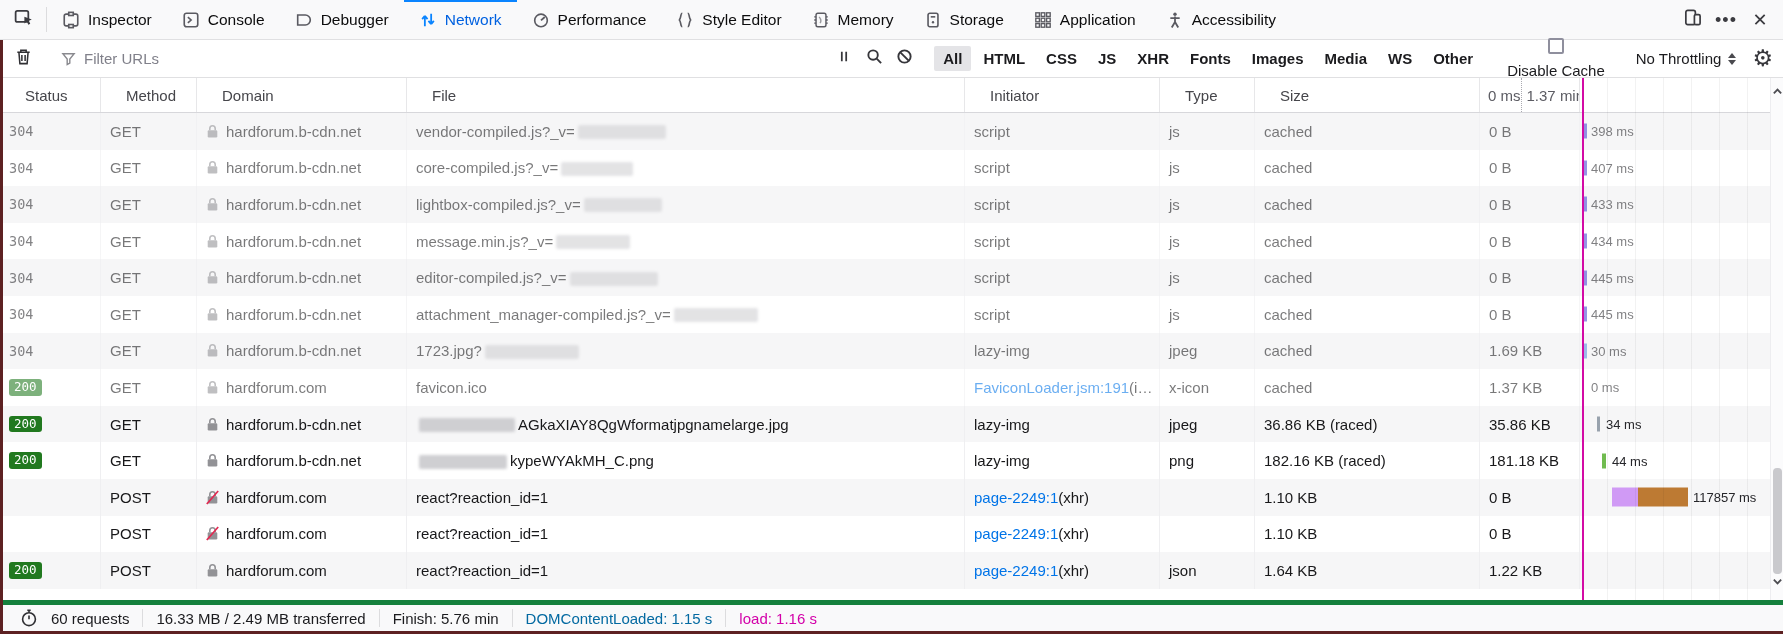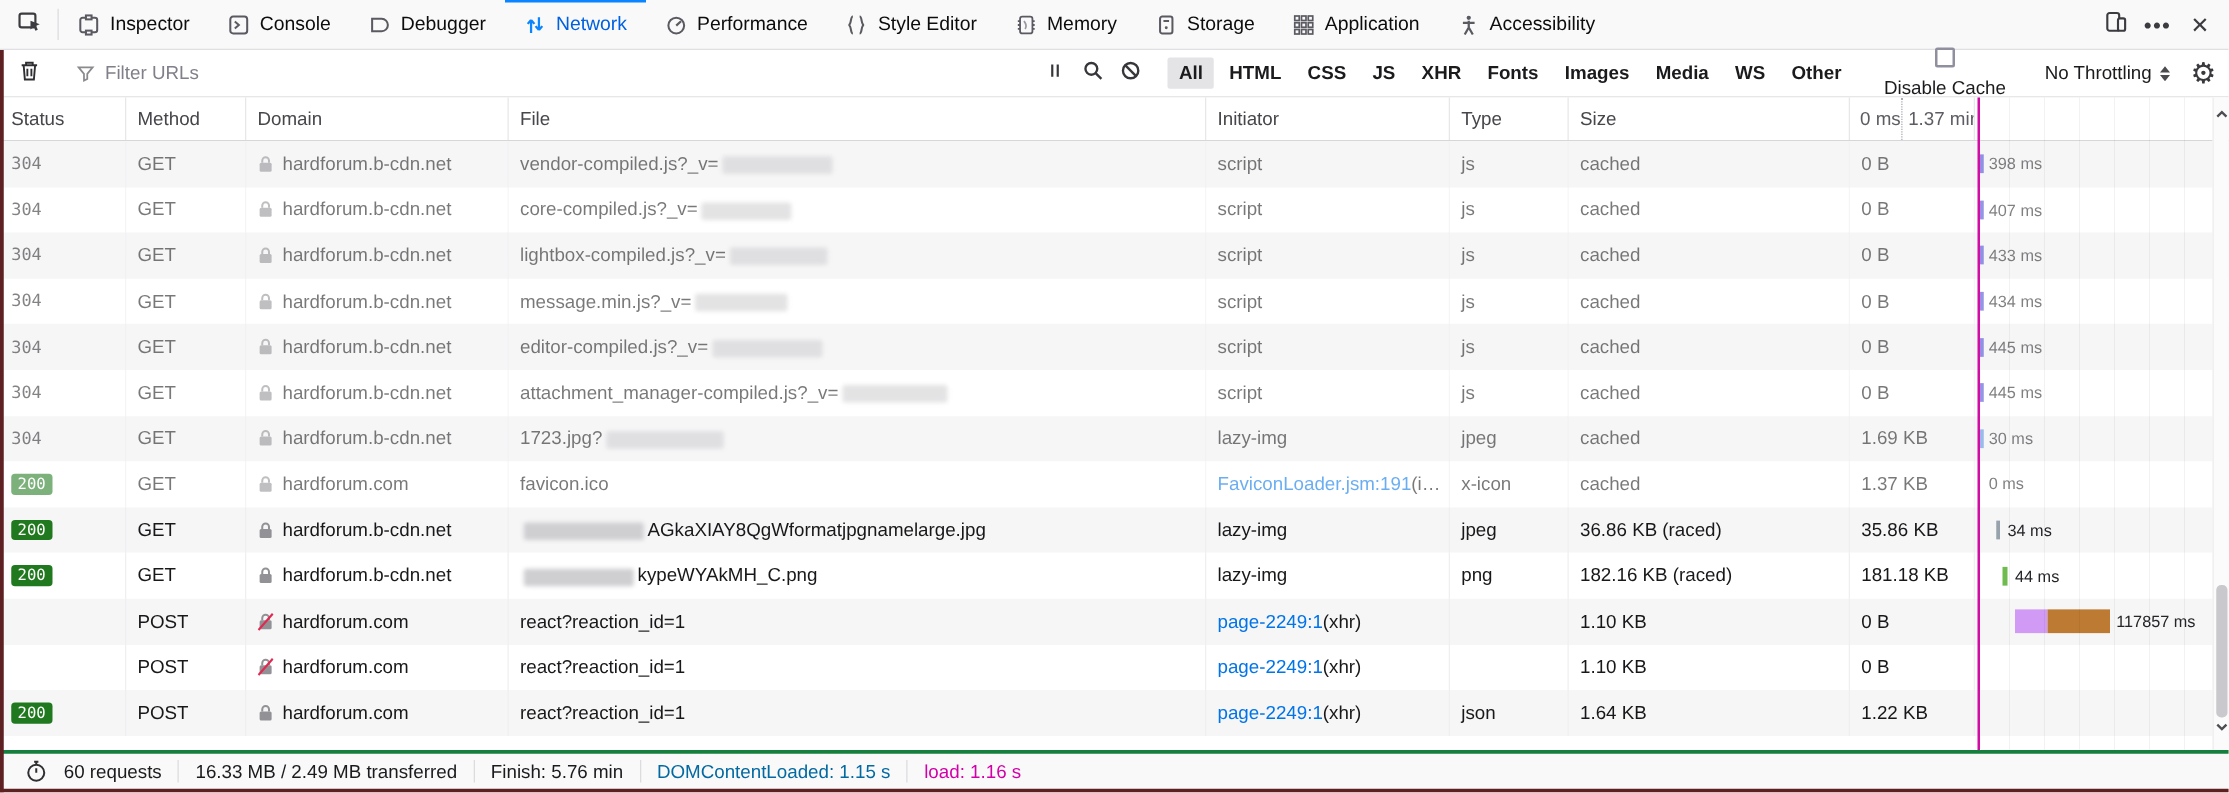--- a/index.html
+++ b/index.html
@@ -37,21 +37,21 @@
   .throttle { display:flex; align-items:center; gap:7px; margin:0 12px; }
   .updown { display:flex; flex-direction:column; gap:2px; }
   .updown i { width:0; height:0; border-left:4px solid transparent; border-right:4px solid transparent; display:block; }
   .updown .u { border-bottom:5px solid #4a4a4f; }
   .updown .d { border-top:5px solid #4a4a4f; }
   .gear { font-size:23px; color:#38383d; margin-left:4px; line-height:1; }
 
   
   .grid { display:grid; grid-template-columns:101px 96px 210px 558px 195px 95px 225px 100px 190px; }
   .thead { height:35px; background:#fff; border-bottom:1px solid #d7d7db; }
-  .th { display:flex; align-items:center; padding-left:9px; font-size:15px; color:#46464b; border-right:1px solid #e7e7e9; overflow:hidden; white-space:nowrap; }
+  .th { display:flex; align-items:center; padding-left:25px; font-size:15px; color:#46464b; border-right:1px solid #e7e7e9; overflow:hidden; white-space:nowrap; }
   .th.wf { justify-content:space-between; padding:0; }
   .wf-start { padding-left:8px; color:#5c5c63; }
   .wf-end { border-left:1px dotted #a9a9b0; align-self:stretch; display:flex; align-items:center; padding-left:5px; color:#5c5c63; white-space:nowrap; overflow:hidden; }
 
   .rows { height:476px; overflow:hidden; position:relative; }
   .row { height:36.6px; cursor:default; }
   .row:nth-child(odd) { background:#f6f6f7; }
   .row.dim .cell { opacity:.58; }
   .cell { display:flex; align-items:center; padding-left:9px; font-size:15px; color:#18181a; border-right:1px solid #efeff1; overflow:hidden; white-space:nowrap; }
   .scode { font-family:"DejaVu Sans Mono", monospace; font-size:13.5px; color:#2a2a2e; }
@@ -69,21 +69,21 @@
   .wf-overlay::before { content:""; position:absolute; left:2px; top:0; width:2px; height:100%; background:#d30ba5; }
 
   
   .scrolltrack { position:absolute; right:0; top:78px; width:13px; height:522px; background:#fbfbfc; border-left:1px solid #ededf0; z-index:6; }
   .scrollthumb { position:absolute; left:2px; top:390px; width:9px; height:106px; background:#c9c9cd; border-radius:4px; }
   .sarrow { position:absolute; left:0; width:13px; display:flex; justify-content:center; color:#4d4d52; }
   .sarrow.up { top:8px; } .sarrow.down { top:498px; }
 
   
   .gapzone { height:11px; background:#fff; }
-  .statusbar { height:31px; background:#f9f9fa; border-top:3px solid #15803d; display:flex; align-items:center; gap:13px; padding-left:20px; font-size:15px; color:#1b1b1e; }
+  .statusbar { height:31px; background:#f9f9fa; border-top:5px solid #15803d; display:flex; align-items:center; gap:13px; padding-left:20px; font-size:15px; color:#1b1b1e; }
   .statusbar .vsep { height:18px; margin:0; }
   .stopwatch { color:#2f2f33; display:flex; }
   .dcl { color:#0369a1; }
   .loadtime { color:#d300a9; }
 
   
   .edge-left { position:absolute; left:0; top:40px; width:3px; height:594px; background:#5d2122; z-index:9; }
   .edge-bottom { position:absolute; left:0; bottom:0; width:100%; height:3px; background:#5d2122; z-index:9; }
 </style>
 </head>

